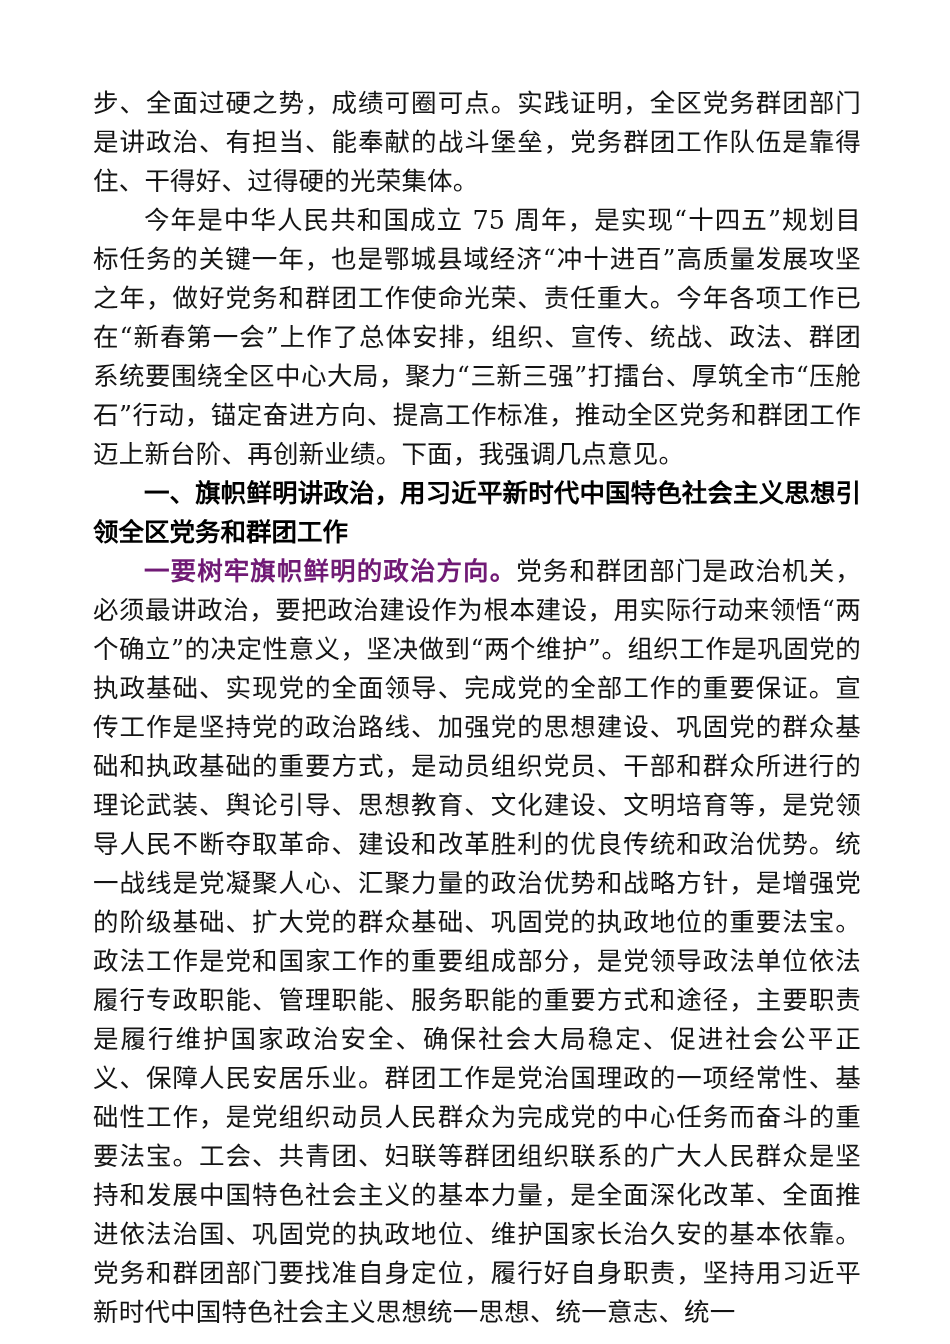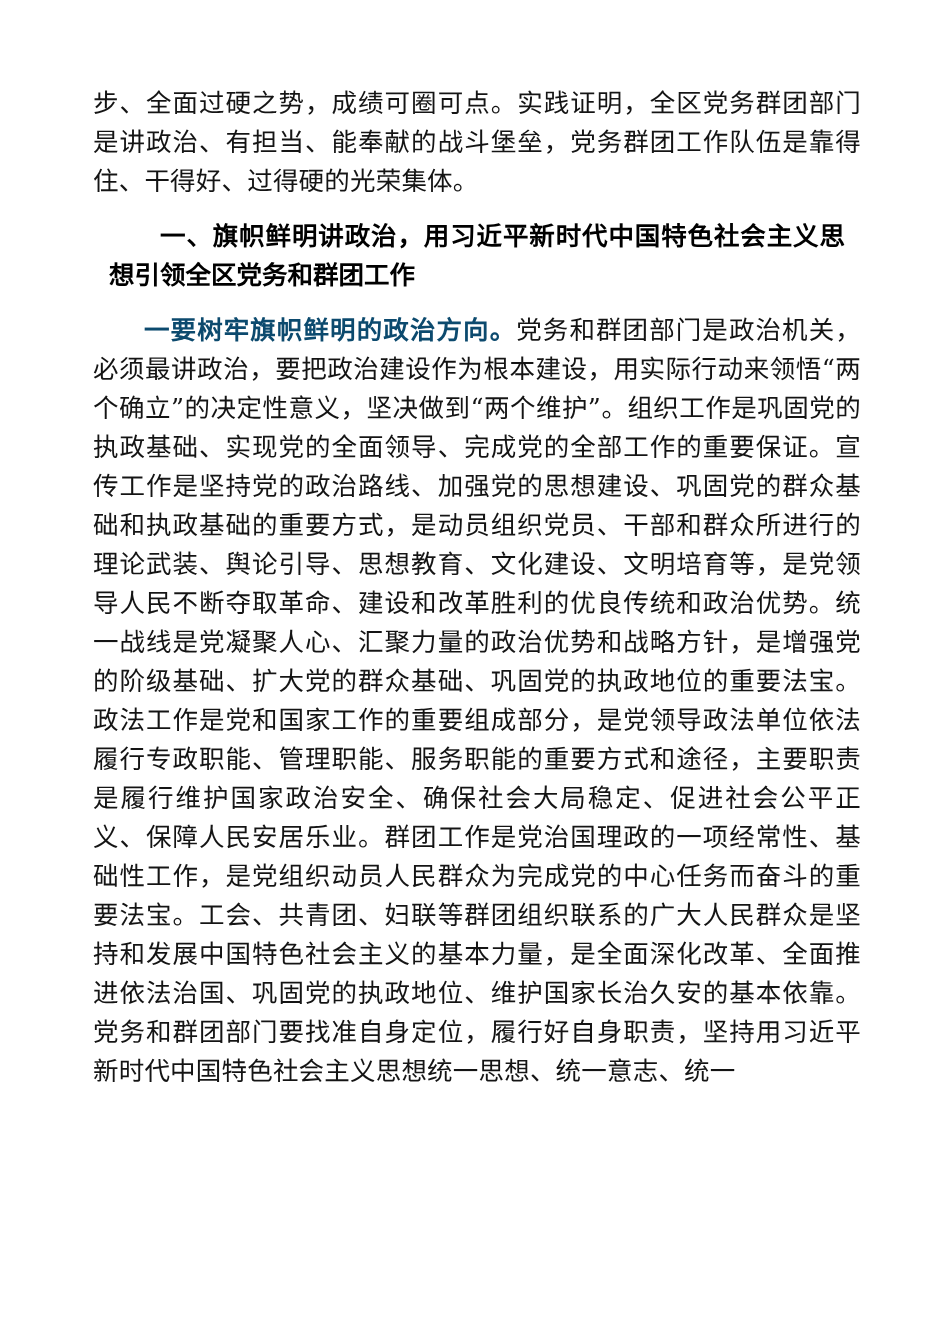--- a/index.html
+++ b/index.html
@@ -41,47 +41,48 @@
     color: #141414;
     font-family: "DejaVu Serif", "Liberation Serif", serif;
   }
 
   .para.indent {
     text-indent: 2em;
   }
 
   
   .heading {
-    margin: 16px;
+    margin: 0;
     font-size: 25.5px;
     line-height: 39px;
     font-weight: 700;
     text-indent: 2em;
     text-align: justify;
     text-justify: inter-character;
     color: #000000;
     font-family: "DejaVu Sans", "Liberation Sans", sans-serif;
     letter-spacing: 0px;
   }
 
   
   .lead {
     font-weight: 700;
-    color: #0c4a6e;
+    color: #701a75;
     font-family: "DejaVu Serif", "Liberation Serif", serif;
   }
 </style>
 </head>
 <body>
 
 <div class="page">
   <div class="doc-body">
 
     <p class="para">步、全面过硬之势，成绩可圈可点。实践证明，全区党务群团部门是讲政治、有担当、能奉献的战斗堡垒，党务群团工作队伍是靠得住、干得好、过得硬的光荣集体。</p>
 
+    <p class="para indent">今年是中华人民共和国成立 75 周年，是实现“十四五”规划目标任务的关键一年，也是鄂城县域经济“冲十进百”高质量发展攻坚之年，做好党务和群团工作使命光荣、责任重大。今年各项工作已在“新春第一会”上作了总体安排，组织、宣传、统战、政法、群团系统要围绕全区中心大局，聚力“三新三强”打擂台、厚筑全市“压舱石”行动，锚定奋进方向、提高工作标准，推动全区党务和群团工作迈上新台阶、再创新业绩。下面，我强调几点意见。</p>
 
     <p class="heading">一、旗帜鲜明讲政治，用习近平新时代中国特色社会主义思想引领全区党务和群团工作</p>
 
 
     <p class="para indent"><span class="lead">一要树牢旗帜鲜明的政治方向。</span><span>党务和群团部门是政治机关，必须最讲政治，要把政治建设作为根本建设，用实际行动来领悟“两个确立”的决定性意义，坚决做到“两个维护”。组织工作是巩固党的执政基础、实现党的全面领导、完成党的全部工作的重要保证。宣传工作是坚持党的政治路线、加强党的思想建设、巩固党的群众基础和执政基础的重要方式，是动员组织党员、干部和群众所进行的理论武装、舆论引导、思想教育、文化建设、文明培育等，是党领导人民不断夺取革命、建设和改革胜利的优良传统和政治优势。统一战线是党凝聚人心、汇聚力量的政治优势和战略方针，是增强党的阶级基础、扩大党的群众基础、巩固党的执政地位的重要法宝。政法工作是党和国家工作的重要组成部分，是党领导政法单位依法履行专政职能、管理职能、服务职能的重要方式和途径，主要职责是履行维护国家政治安全、确保社会大局稳定、促进社会公平正义、保障人民安居乐业。群团工作是党治国理政的一项经常性、基础性工作，是党组织动员人民群众为完成党的中心任务而奋斗的重要法宝。工会、共青团、妇联等群团组织联系的广大人民群众是坚持和发展中国特色社会主义的基本力量，是全面深化改革、全面推进依法治国、巩固党的执政地位、维护国家长治久安的基本依靠。党务和群团部门要找准自身定位，履行好自身职责，坚持用习近平新时代中国特色社会主义思想统一思想、统一意志、统一</span></p>
 
   </div>
 </div>
 
 </body></html>

